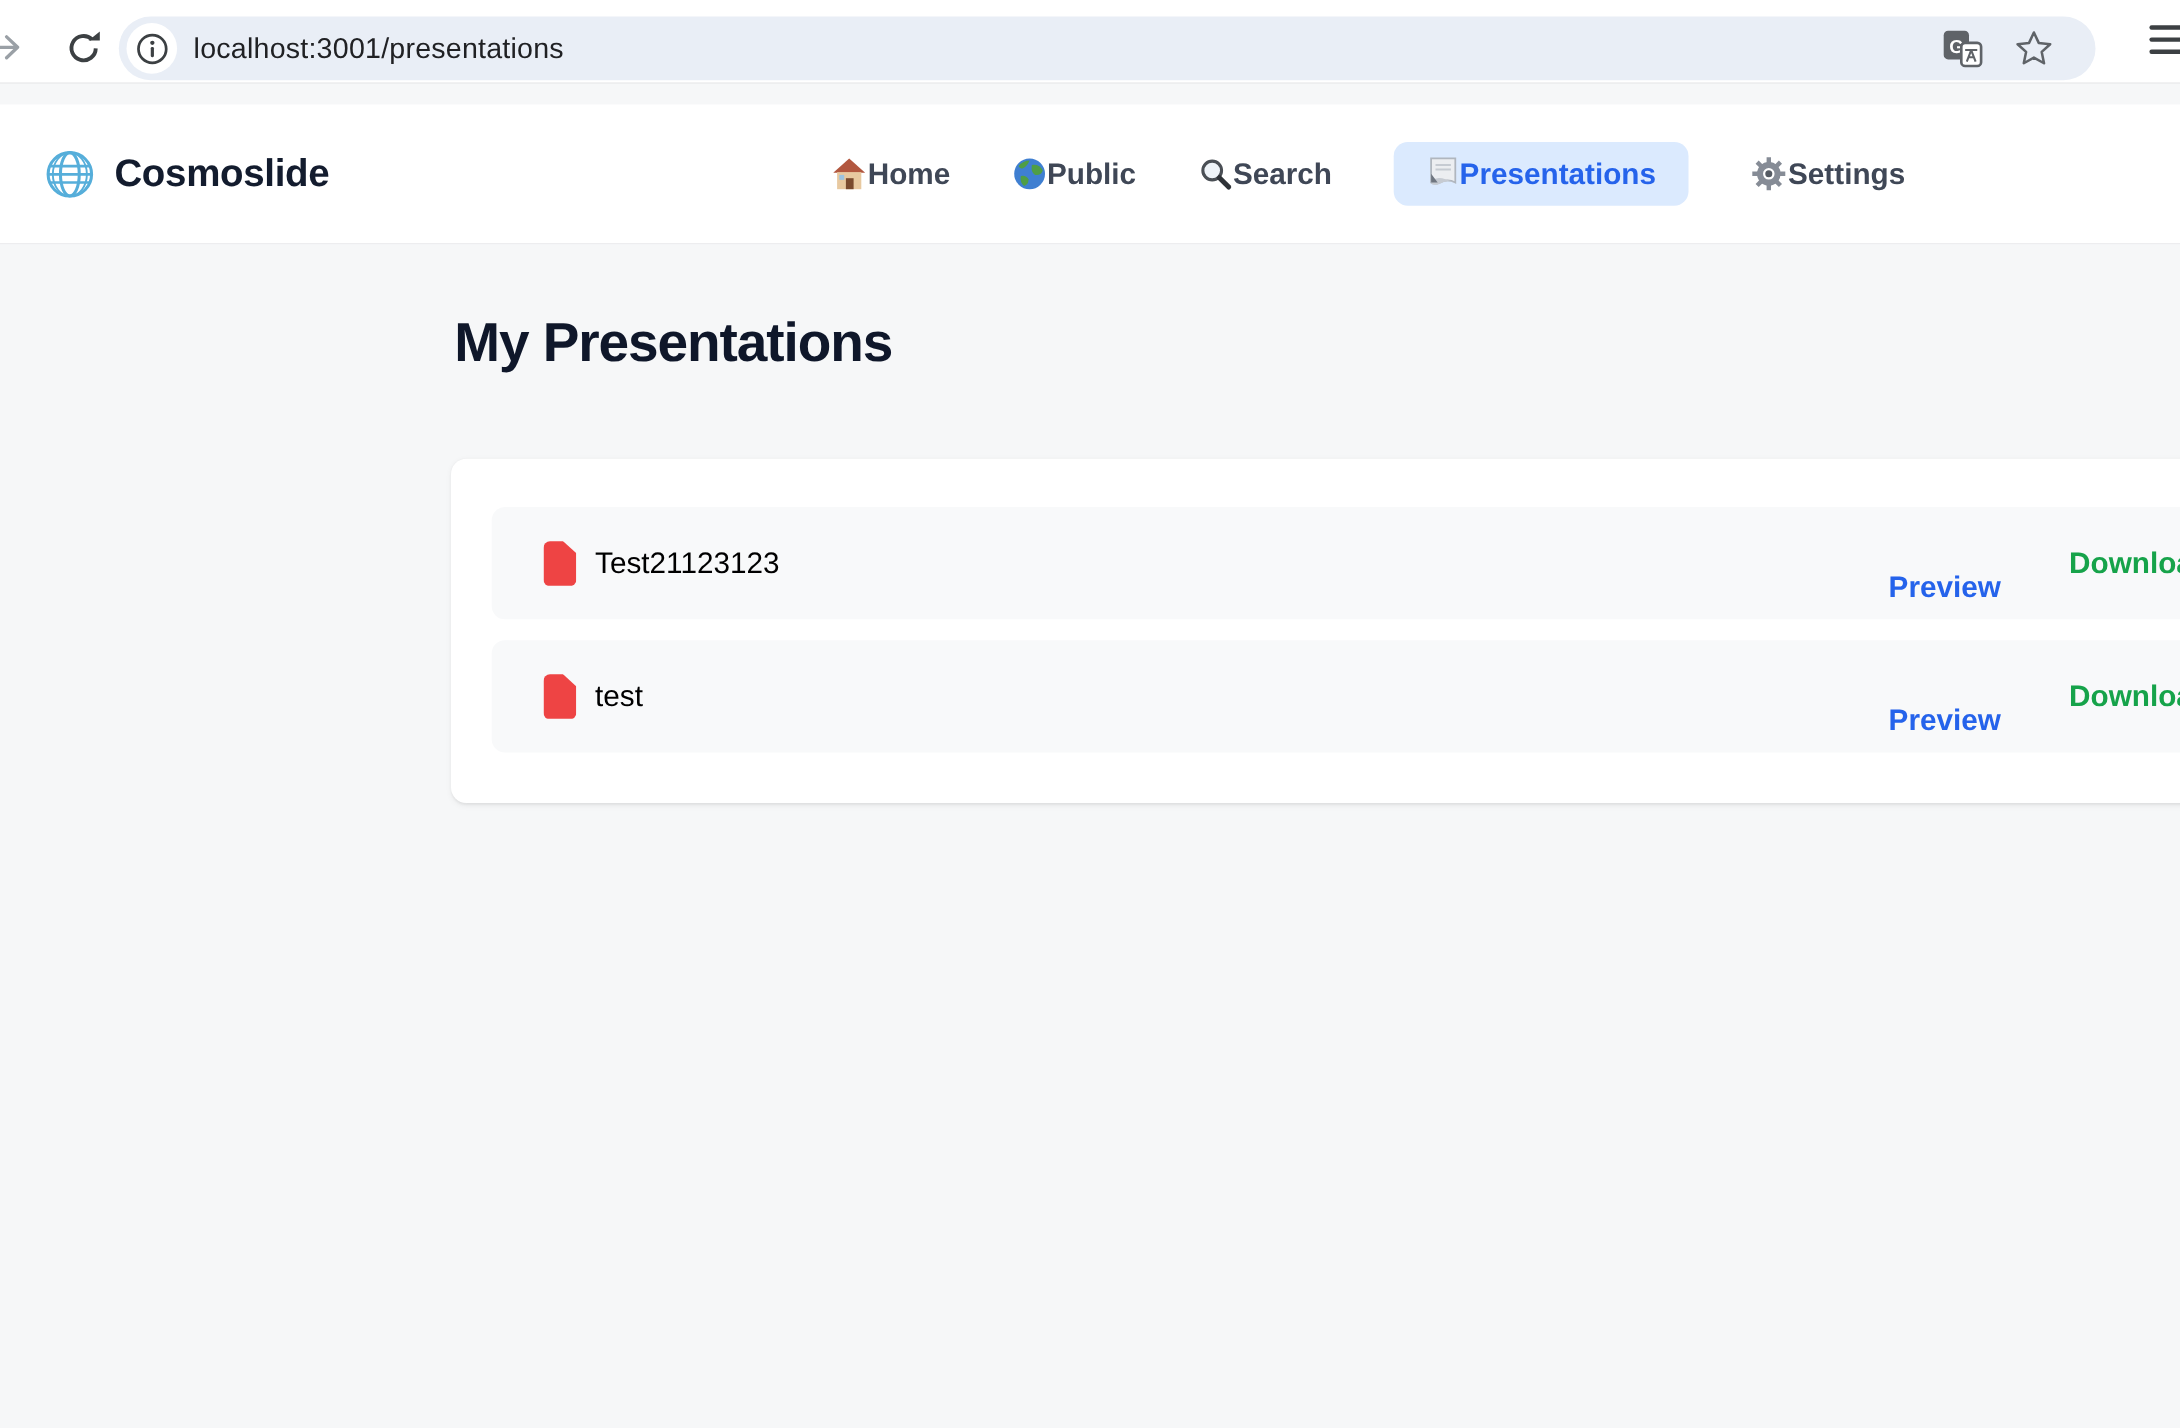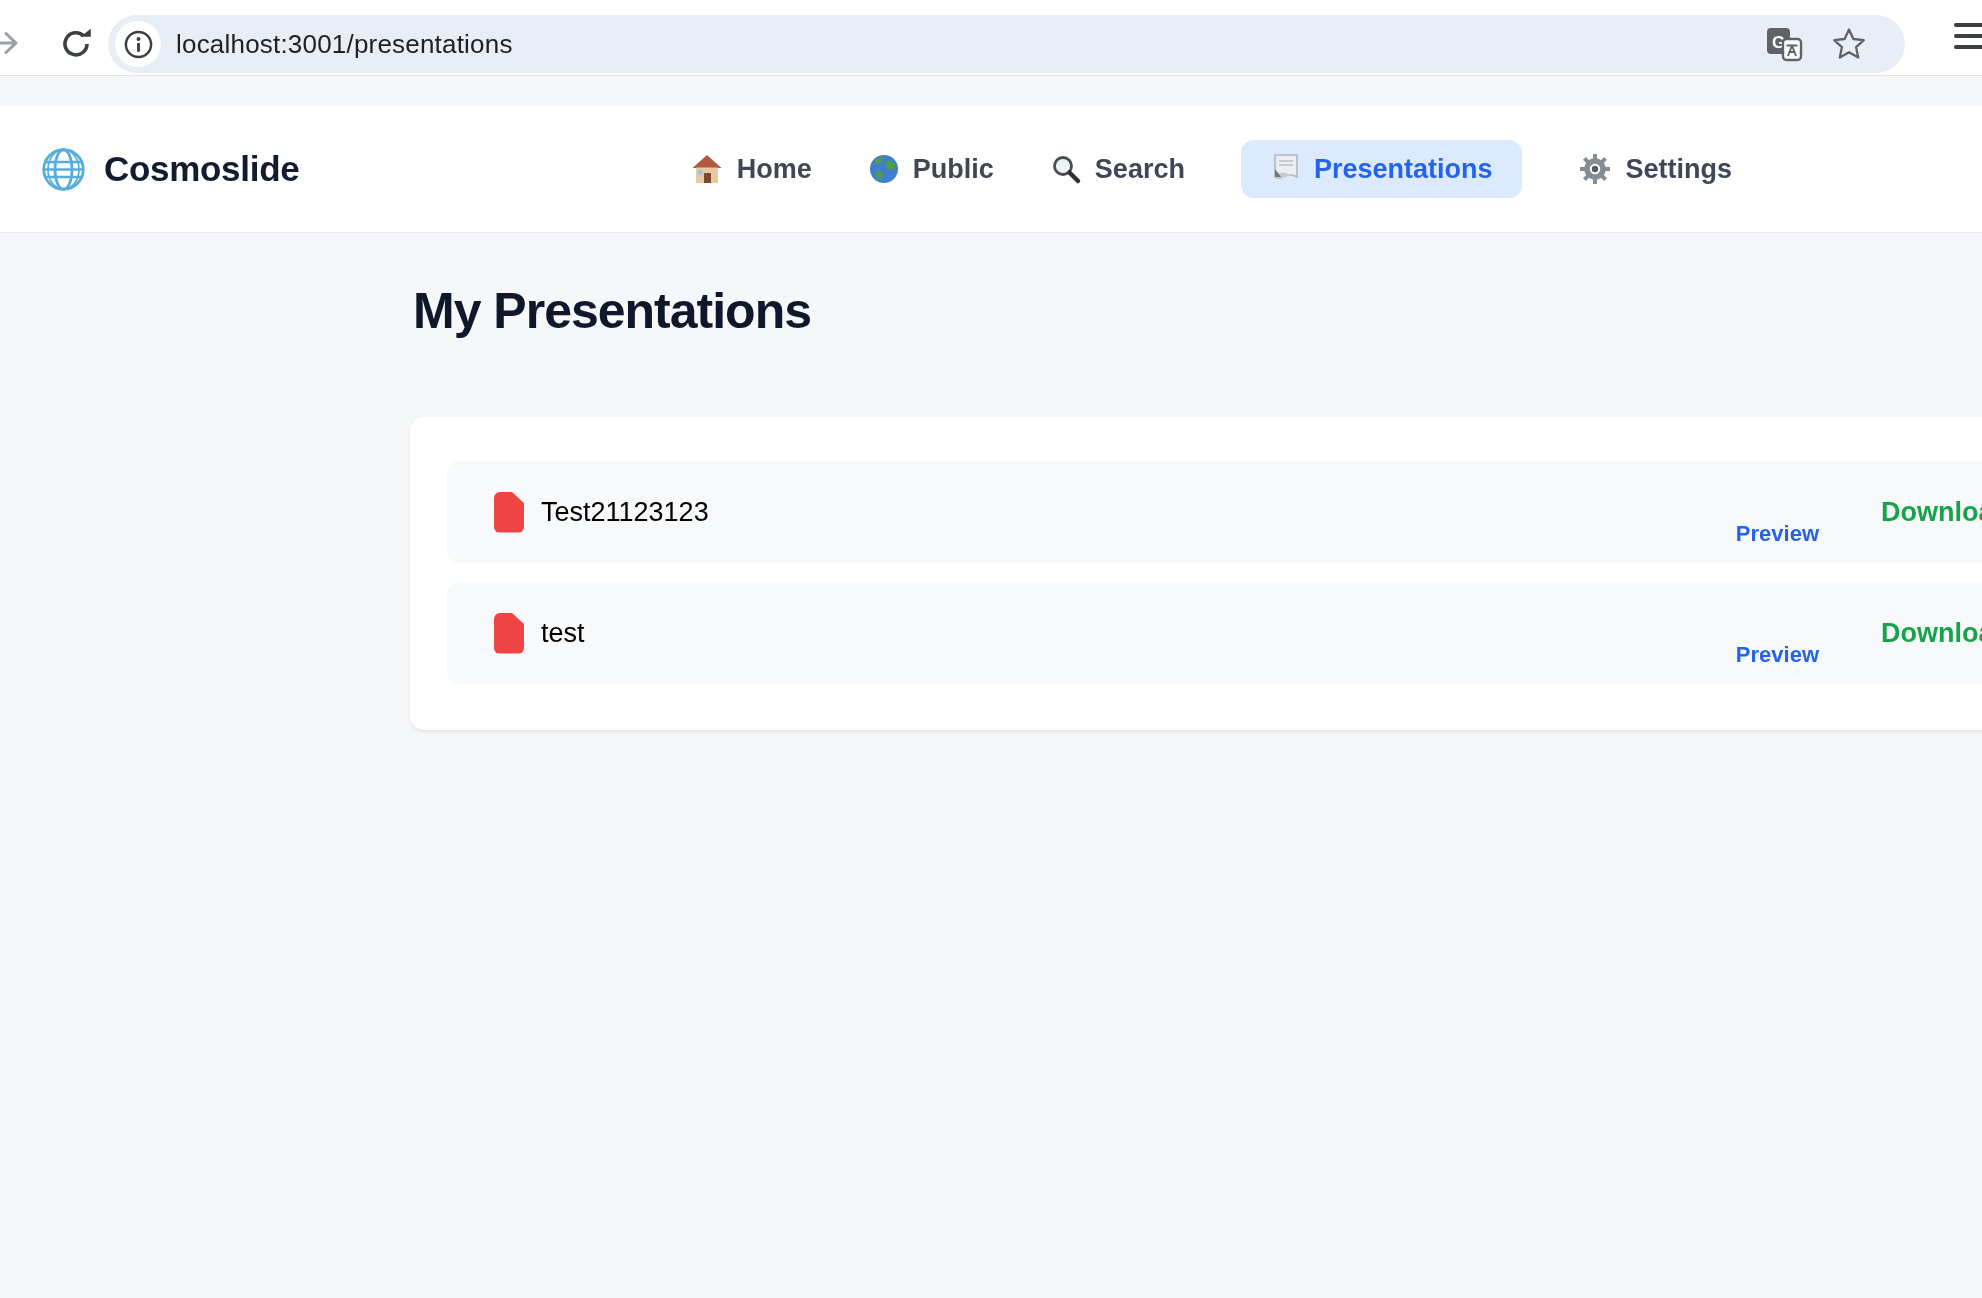--- a/index.html
+++ b/index.html
@@ -25,28 +25,28 @@
   }
   .info-circle { width:46px; height:46px; border-radius:50%; background:#ffffff;
     margin-left:7px; display:flex; align-items:center; justify-content:center; flex:none; cursor:pointer; }
   .url-text { margin-left:15px; font-size:26px; color:var(--url_text,#202124); letter-spacing:0.2px; white-space:nowrap; }
   .omni-right { margin-left:auto; margin-right:38px; display:flex; align-items:center; gap:28px; }
   .menu-frag { position:absolute; right:-18px; top:23px; width:46px; display:flex; flex-direction:column; gap:7px; }
   .menu-frag div { height:4px; background:#3c4043; border-radius:2px; }
 
   
   .navbar {
-    position:absolute; top:106px; left:0; width:1982px; height:127px;
+    position:absolute; top:95px; left:0; width:1982px; height:127px;
     background:#ffffff; border-bottom:1px solid #ececee;
     display:flex; align-items:center;
   }
   .brand { margin-left:40px; display:flex; align-items:center; gap:17px; cursor:pointer; }
   .brand-name { font-size:35px; font-weight:800; color:var(--brand_text,#131c2e); letter-spacing:-0.3px; }
   .nav-menu { margin-left:auto; margin-right:250px; display:flex; align-items:center; gap:56px; }
-  .nav-item { display:flex; align-items:center; gap:13px; font-size:27px; font-weight:600;
+  .nav-item { display:flex; align-items:center; font-size:27px; font-weight:600;
     color:var(--nav_text,#3f4756); cursor:pointer; white-space:nowrap; }
   .nav-item.active {
     background:var(--pill_bg,#dbeafe); color:var(--accent_blue,#2563eb);
     border-radius:13px; padding:13px 30px; font-weight:700;align-items:flex-end;
   }
   .nav-ico { display:flex; align-items:center; justify-content:center; }
 
   
   .content { position:absolute; top:216px; left:0; width:1654px; }
   .page-title { margin:66px 0 0 413px; font-size:50px; font-weight:800;
@@ -65,21 +65,21 @@
   }
   .p-row + .p-row { margin-top:19px; }
   .file-ico {
     width:30px; height:41px; flex:none;
     background:var(--red_file,#ee4444);
     border-radius:6px;
     clip-path:polygon(0 0, 58% 0, 100% 28%, 100% 100%, 0 100%);
   }
   .p-name { margin-left:17px; font-size:27px; font-weight:400; color:#000000; }
   .row-links { margin-left:auto; display:flex; align-items:center; gap:62px; }
-  .link-preview  { font-size:22px; font-weight:600; color:var(--accent_blue,#2563eb); cursor:pointer; white-space:nowrap;margin-top:44px; }
+  .link-preview  { font-size:27px; font-weight:600; color:var(--accent_blue,#2563eb); cursor:pointer; white-space:nowrap;margin-top:44px; }
   .link-download { font-size:27px; font-weight:600; color:var(--accent_green,#16a34a); cursor:pointer; white-space:nowrap; }
 </style>
 </head>
 <body>
 
 <div class="chrome">
 
   <div class="fwd-frag">
     <svg width="38" height="34" viewBox="0 0 38 34">
       <path d="M2 17 H31 M22 7.5 L32 17 L22 26.5" fill="none" stroke="#9aa0a6" stroke-width="3" stroke-linecap="round" stroke-linejoin="round"></path>

